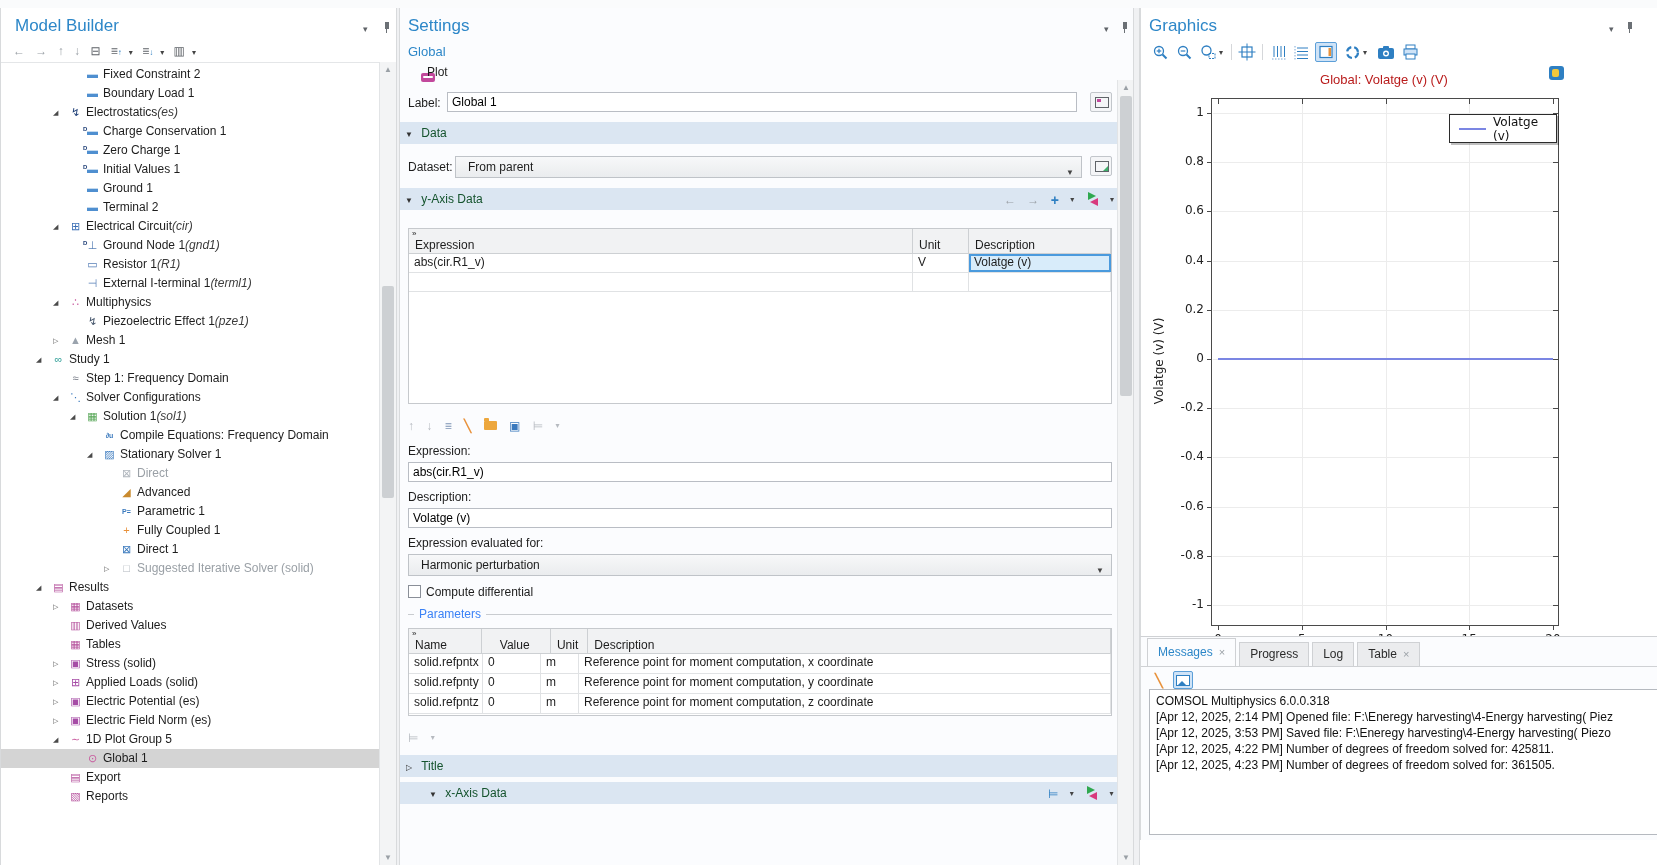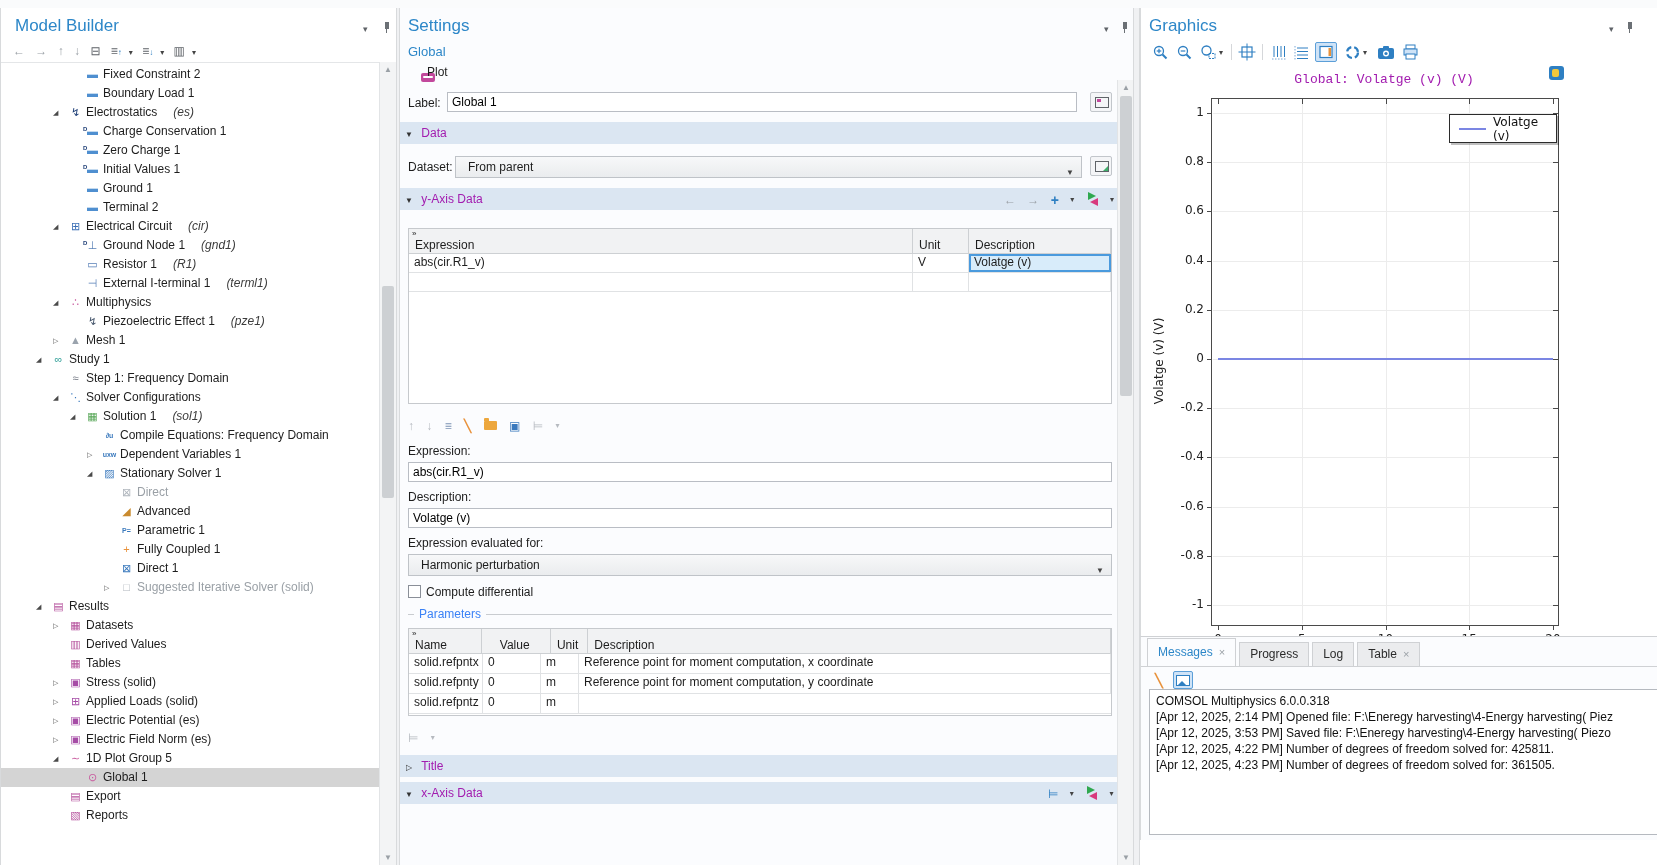--- a/index.html
+++ b/index.html
@@ -23,41 +23,41 @@
   .ddm{color:#444;font-size:8px;margin-right:6px;}
   #tree{position:absolute;left:0;top:54px;width:378px;height:803px;overflow:hidden;border-top:1px solid #e4e6e8;padding-top:2px;}
   .trow{height:19px;line-height:19px;display:flex;align-items:center;white-space:nowrap;cursor:default;}
   .trow.sel{background:#d4d4d4;}
   .trow.gray .tlabel,.trow.gray .tdetail{color:#9aa0a6;}
   .arrow{width:15px;font-size:7px;color:#4a4a4a;text-align:left;flex:none;}
   .ticon{width:15px;font-size:11px;text-align:center;flex:none;position:relative;}
   .ticon.tiny{font-size:7px;font-weight:bold;letter-spacing:0;}
   .ticon .badge{position:absolute;left:-2px;top:-2px;font-size:6px;color:#1f3f77;font-weight:bold;}
   .tlabel{margin-left:3px;}
-  .tdetail{margin-left:16px;font-style:italic;color:#3c3c3c;}
+  .tdetail{margin-left:0;font-style:italic;color:#3c3c3c;}
   
   .sbar{background:#f3f4f5;border-left:1px solid #e2e4e6;}
   .sbar .sarrow{position:absolute;left:0;width:16px;text-align:center;color:#9aa0a6;font-size:8px;}
   .sthumb{position:absolute;left:2px;width:12px;background:#cdd0d3;border-radius:2px;}
   
   #set-panel{left:400px;top:8px;width:733px;height:857px;background:#fbfcfe;}
   .crumb{font-size:13px;color:#2d87c8;}
   .nodetype-icon{display:inline-block;width:14px;height:9px;background:#c2489c;border-radius:2px;position:relative;vertical-align:-1px;}
   .nodetype-icon::after{content:'';position:absolute;left:2px;top:3px;width:10px;height:2px;background:#fff;border-radius:1px;}
   .flabel{color:#1d1d1d;}
   .tinput{position:absolute;background:#fff;border:1px solid #b9bdc4;font-family:"Liberation Sans",sans-serif;font-size:12px;padding:0 4px;box-sizing:border-box;height:20px;}
   .combo{position:absolute;height:22px;background:linear-gradient(#f7f8f9,#eaecee);border:1px solid #bfc3c8;box-sizing:border-box;line-height:20px;padding-left:12px;}
   .combo .carr{position:absolute;right:7px;top:6px;font-size:8px;color:#444;}
   .minibtn{position:absolute;width:22px;height:20px;background:#f4f5f7;border:1px solid #c2c6cb;box-sizing:border-box;border-radius:2px;}
   .minibtn .win{position:absolute;left:4px;top:4px;width:12px;height:9px;border:1px solid #5f6368;}
   .minibtn .win.flag::after{content:'';position:absolute;left:1px;top:1px;width:4px;height:3px;background:#c2489c;}
   .minibtn .win.src::after{content:'';position:absolute;right:0;bottom:0;border-left:5px solid transparent;border-bottom:5px solid #3fae6a;}
   .band{left:0;width:733px;height:22px;background:#dbe6f2;line-height:22px;}
   .band .tri{display:inline-block;width:18px;text-align:center;font-size:8px;color:#333;}
-  .band .btxt{color:#a21caf;text-align:right;}
+  .band .btxt{color:#14532d;text-align:right;}
   .bandicons{position:absolute;top:0;height:22px;line-height:22px;}
   .bi{margin-left:8px;font-size:12px;color:#9aa0a6;vertical-align:middle;}
   .bi.plus{color:#2e7fc2;font-size:14px;font-weight:bold;}
   .bi.dd{font-size:8px;color:#444;}
   .bi.blue{color:#2e7fc2;}
   .plotdata{position:relative;width:13px;height:13px;display:inline-block;vertical-align:-2px;margin-left:8px;}
   .plotdata::before{content:'';position:absolute;left:2px;top:0;border-left:8px solid #2fa84f;border-top:4px solid transparent;border-bottom:4px solid transparent;}
   .plotdata::after{content:'';position:absolute;left:4px;top:6px;border-right:8px solid #d8397d;border-top:4px solid transparent;border-bottom:4px solid transparent;}
   
   .twidget{position:absolute;background:#fff;border:1px solid #c6c9cd;box-sizing:border-box;overflow:hidden;}
@@ -83,21 +83,21 @@
   #gfx-panel{left:1140px;top:8px;width:517px;height:654px;background:#fff;border-left:1px solid #d8dadc;}
   .gbtn{position:absolute;width:22px;height:20px;display:flex;align-items:center;justify-content:center;border-radius:2px;}
   .gbtn.active{background:#cfe3f7;border:1px solid #5c9fd8;box-sizing:border-box;}
   .gsep{position:absolute;width:1px;height:16px;top:2px;background:#d5d7da;}
   .gdd{position:absolute;font-size:8px;color:#444;top:6px;}
   #plotbox{position:absolute;left:70px;top:90px;width:346px;height:526px;border:1px solid #4a4a4a;background:#fff;box-sizing:content-box;}
   .grid{position:absolute;background:#ececec;}
   .tick{position:absolute;background:#4a4a4a;}
   .xlab{position:absolute;width:40px;text-align:center;font-family:"DejaVu Sans",sans-serif;font-size:12px;color:#222;}
   .ylab{position:absolute;width:44px;text-align:right;font-family:"DejaVu Sans",sans-serif;font-size:12px;color:#222;}
-  #plot-title{font-family:Liberation Mono, monospace;font-size:13px;color:#a21caf;text-align:center;}
+  #plot-title{font-family:Liberation Sans, sans-serif;font-size:13px;color:#b91c1c;text-align:center;}
   #axis-xlabel{font-family:"DejaVu Sans",sans-serif;font-size:12px;color:#222;text-align:center;}
   #axis-ylabel{font-family:"DejaVu Sans",sans-serif;font-size:12px;color:#222;transform:translate(-50%,-50%) rotate(-90deg);white-space:nowrap;}
   #legend{position:absolute;left:237px;top:15px;width:106px;height:27px;background:#fff;border:1px solid #2b2b2b;box-shadow:2px 2px 0 rgba(0,0,0,0.25);display:flex;align-items:center;z-index:5;}
   #legend .lline{width:28px;height:2px;margin-left:9px;}
   #legend .ltxt{margin-left:7px;font-family:"DejaVu Sans",sans-serif;font-size:12px;color:#111;}
   #series-line{position:absolute;height:1.6px;z-index:2;}
   .gfx-float-icon{position:absolute;width:15px;height:14px;border-radius:3px;background:#2e7fc2;overflow:hidden;}
   .gfx-float-icon::after{content:'';position:absolute;left:3px;top:3px;width:7px;height:8px;background:#f3c73a;border-radius:2px;}
   
   #msg-panel{left:1140px;top:636px;width:517px;height:203px;background:#fbfcfe;border-left:1px solid #d8dadc;border-top:1px solid #cfd1d4;}
@@ -233,25 +233,20 @@
         <div class="trow" style="padding-left: 69px;">
           <span class="arrow">◢</span>
           <span class="ticon" style="color: rgb(87, 166, 87);">▦</span>
           <span class="tlabel">Solution 1</span>
           <span class="tdetail">(sol1)</span>
         </div>
         <div class="trow" style="padding-left: 86px;">
           <span class="arrow"></span>
           <span class="ticon tiny" style="color: rgb(58, 121, 189);">∂u</span>
           <span class="tlabel">Compile Equations: Frequency Domain</span>
-        </div>
-        <div class="trow" style="padding-left: 86px;">
-          <span class="arrow">▷</span>
-          <span class="ticon tiny" style="color: rgb(58, 121, 189);">uxw</span>
-          <span class="tlabel">Dependent Variables 1</span>
         </div>
         <div class="trow" style="padding-left: 86px;">
           <span class="arrow">◢</span>
           <span class="ticon" style="color: rgb(58, 121, 189);">▨</span>
           <span class="tlabel">Stationary Solver 1</span>
         </div>
         <div class="trow gray" style="padding-left: 103px;">
           <span class="arrow"></span>
           <span class="ticon" style="color: rgb(176, 182, 189);">⊠</span>
           <span class="tlabel">Direct</span>
@@ -466,33 +461,34 @@
         <div class="trowt" style="height: 19px; justify-content: space-between;">
           <div class="cell" style="width: 74px;">solid.refpnty</div>
           <div class="cell" style="width: 58px;">0</div>
           <div class="cell" style="width: 38px;">m</div>
           <div class="cell" style="width: 532px;">Reference point for moment computation, y coordinate</div>
         </div>
         <div class="trowt" style="height: 19px;">
           <div class="cell" style="width: 74px;">solid.refpntz</div>
           <div class="cell" style="width: 58px;">0</div>
           <div class="cell" style="width: 38px;">m</div>
+          <div class="cell" style="width: 532px;">Reference point for moment computation, z coordinate</div>
         </div>
       </div>
 
     <div class="stool" style="left:8px;top:722px;">
       <span class="sticon eff">⊨</span>
       <span class="sticon dd">▾</span>
     </div>
 
     <div class="abs band" style="top:747px;">
       <span class="tri">▷</span>
       <span class="btxt">Title</span>
     </div>
-    <div class="abs band" style="top:774px;">
+    <div class="abs band" style="top:774px;padding-left:24px;">
       <span class="tri">▼</span>
       <span class="btxt">x-Axis Data</span>
       <span class="bandicons" style="left:640px;">
         <span class="bi blue">⊨</span>
         <span class="bi dd">▾</span>
         <span class="plotdata"></span>
         <span class="bi dd">▾</span>
       </span>
     </div>
 

